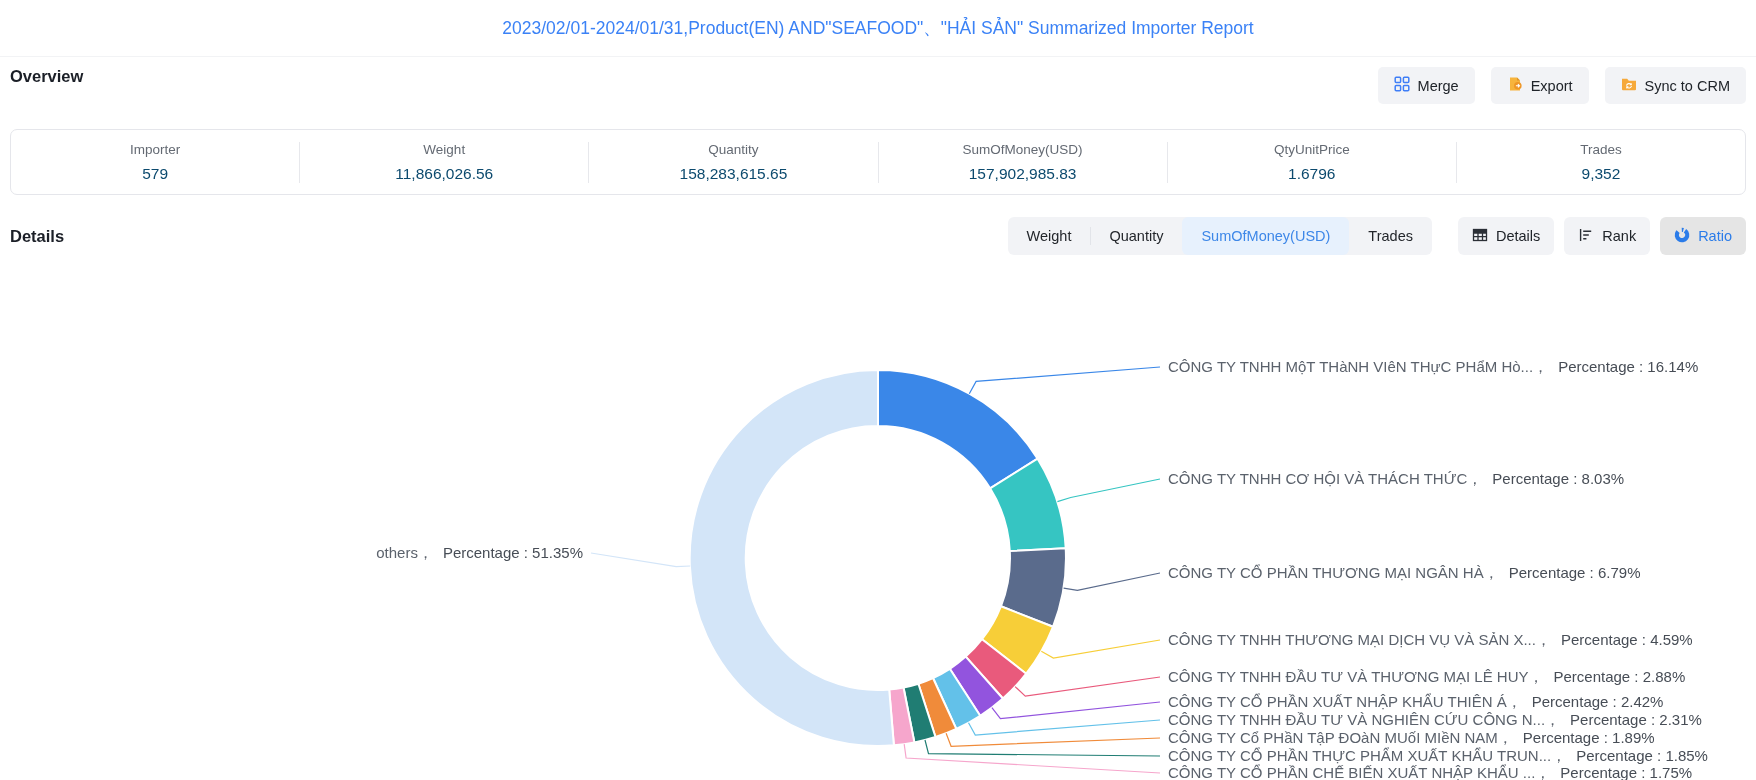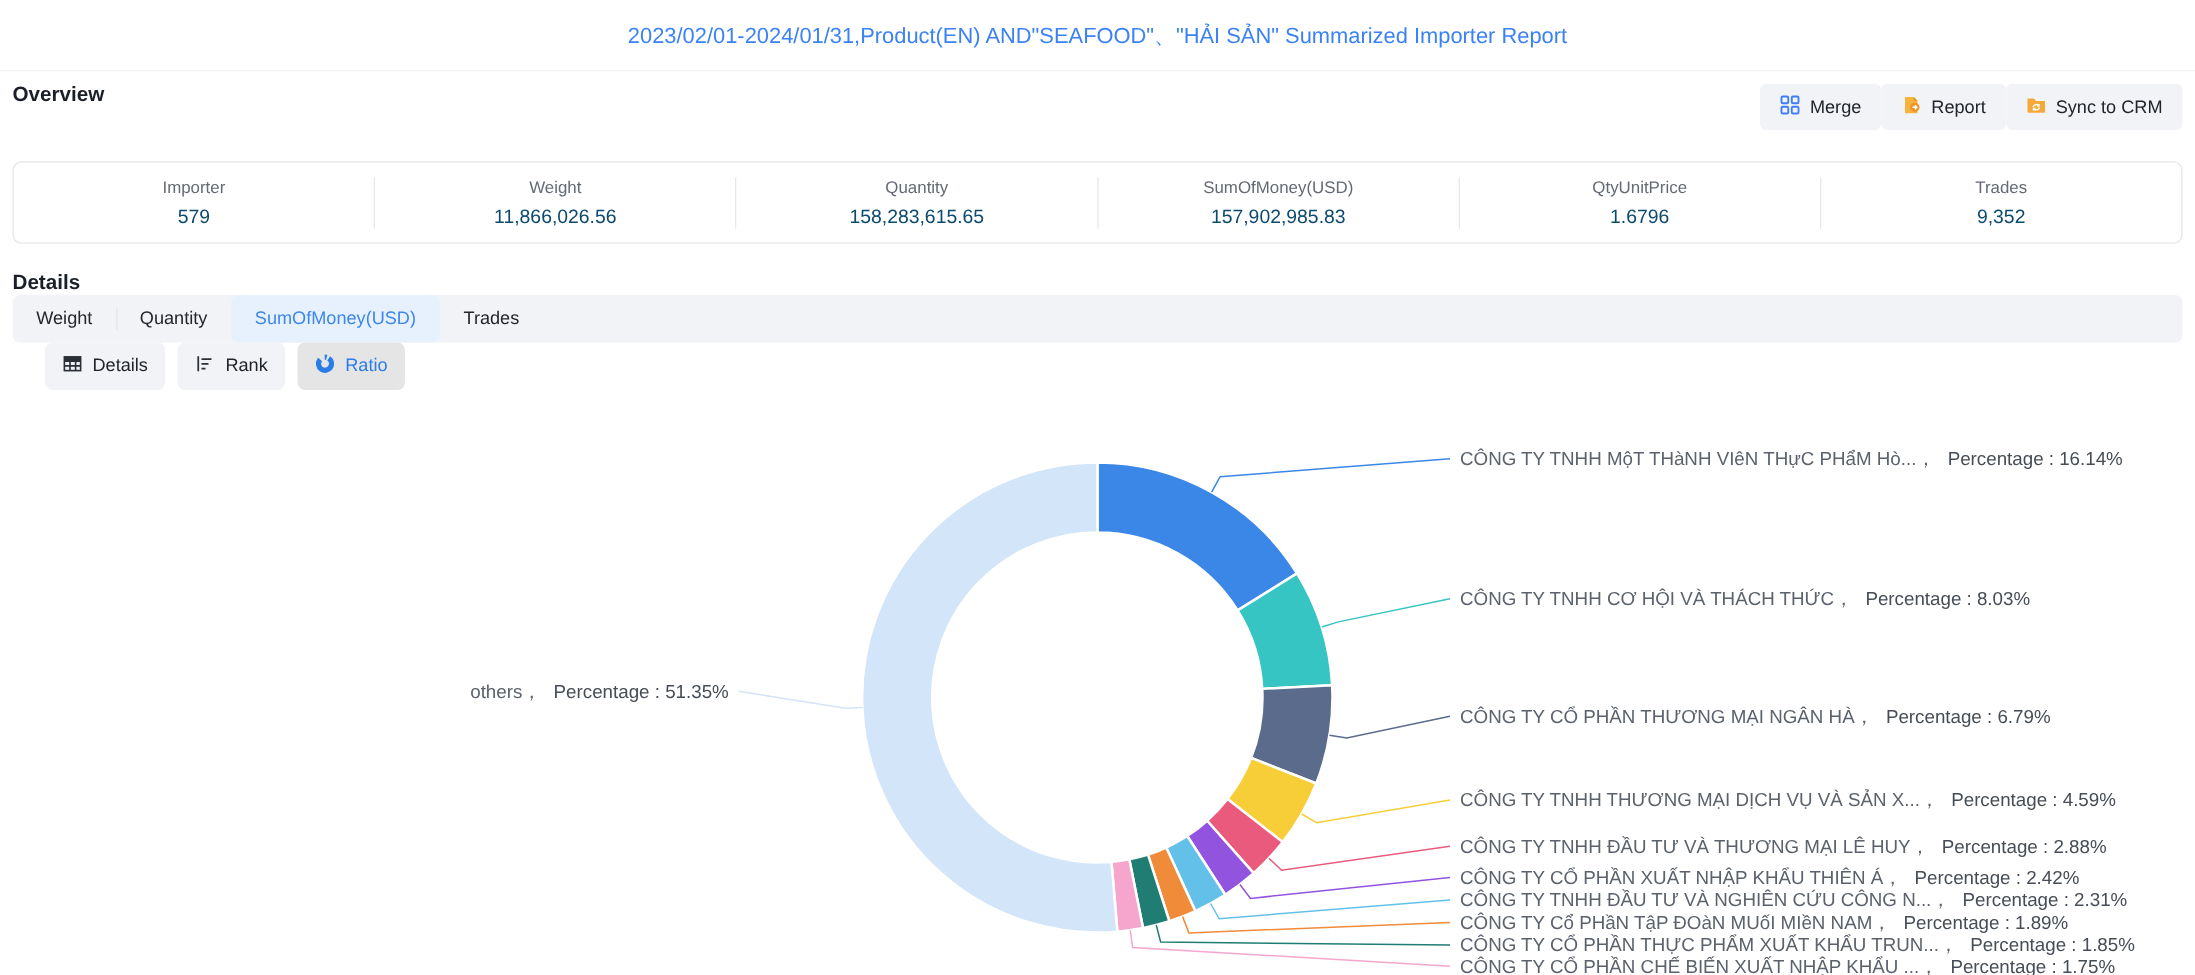--- a/index.html
+++ b/index.html
@@ -2,30 +2,30 @@
 <html><head>
 <meta charset="utf-8">
 <style>
   *{margin:0;padding:0;box-sizing:border-box;}
   html,body{width:1756px;height:780px;overflow:hidden;background:#fff;
     font-family:"Liberation Sans","DejaVu Sans",sans-serif;color:#20242a;}
   .header{height:57px;display:flex;align-items:center;justify-content:center;border-bottom:1px solid #f2f3f5;}
   .title{font-size:17.5px;font-weight:500;color:#3b82f6;}
   .overview-row{display:flex;align-items:flex-start;justify-content:space-between;margin:10px 10px 0;height:40px;}
   h2.section{font-size:16.5px;font-weight:700;color:#1b1f27;}
-  .actions{display:flex;gap:0;}
+  .actions{display:flex;gap:16px;}
   .btn{display:flex;align-items:center;gap:8px;background:#f2f3f6;border:none;border-radius:5px;
     height:37px;padding:0 16px;font-size:14.5px;color:#20242a;cursor:pointer;}
   .stats-card{margin:22px 10px 0;height:66px;border:1px solid #e5e6eb;border-radius:7px;
     display:flex;align-items:center;background:#fff;}
   .stat{flex:1;text-align:center;}
   .stat + .stat{border-left:1px solid #e7e8ec;}
   .stat-label{font-size:13.5px;color:#646a73;margin-bottom:8px;}
   .stat-value{font-size:15.5px;font-weight:400;color:#0c4a6e;}
-  .details-row{display:flex;margin:22px 10px 0;height:38px;flex-direction:column;}
+  .details-row{display:flex;align-items:center;margin:22px 10px 0;height:38px;}
   .details-row h2{margin-right:auto;}
   .metric-tabs{display:flex;background:#f2f3f6;border-radius:6px;}
   .tab{display:flex;align-items:center;height:38px;padding:0 19px;font-size:14.5px;color:#23262b;
     cursor:pointer;position:relative;white-space:nowrap;}
   .tab + .tab::before{content:"";position:absolute;left:0;top:10px;bottom:10px;width:1px;background:#e2e4e9;}
   .tab.selected{background:#e7f1fd;color:#3d87e8;border-radius:6px;}
   .tab.selected::before,.tab.selected + .tab::before{display:none;}
   .view-buttons{display:flex;gap:10px;margin-left:26px;}
   .vbtn{display:flex;align-items:center;gap:8px;background:#f2f3f6;border:none;border-radius:6px;
     height:38px;padding:0 14px;font-size:14.5px;color:#20242a;cursor:pointer;white-space:nowrap;}
@@ -56,21 +56,21 @@
           </svg></span>
       <span>Merge</span>
     </button>
     <button class="btn">
       <span><svg width="16" height="16" viewBox="0 0 16 16">
             <path d="M3 1.5h7l3 3v10H3z" fill="#f7b43c"></path>
             <path d="M10 1.5l3 3h-3z" fill="#e09427"></path>
             <circle cx="10.8" cy="9.8" r="3.8" fill="#ee9626"></circle>
             <path d="M8.9 9.8h3.4M10.9 8.2l1.6 1.6-1.6 1.6" stroke="#fff" stroke-width="1.1" fill="none"></path>
           </svg></span>
-      <span>Report</span>
+      <span>Export</span>
     </button>
     <button class="btn">
       <span><svg width="16" height="16" viewBox="0 0 16 16">
             <path d="M1 2.8h5.2l1.6 2H15v8.4a1 1 0 0 1-1 1H2a1 1 0 0 1-1-1z" fill="#f6a93b"></path>
             <path d="M5.5 9.6a2.6 2.6 0 0 1 4.6-1M10.5 10a2.6 2.6 0 0 1-4.6 1" stroke="#fff" stroke-width="1.1" fill="none"></path>
             <path d="M10.2 7.2v1.6H8.6M5.8 12.4v-1.6h1.6" fill="none" stroke="#fff" stroke-width="1.1"></path>
           </svg></span>
       <span>Sync to CRM</span>
     </button>
   </div>

